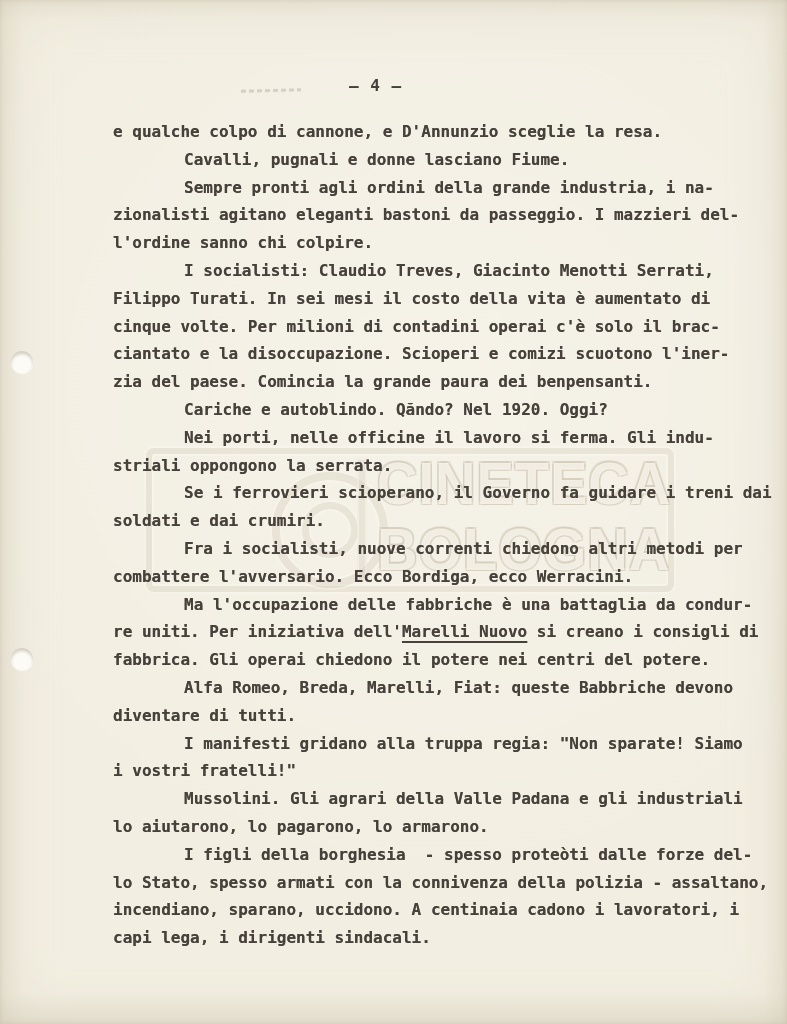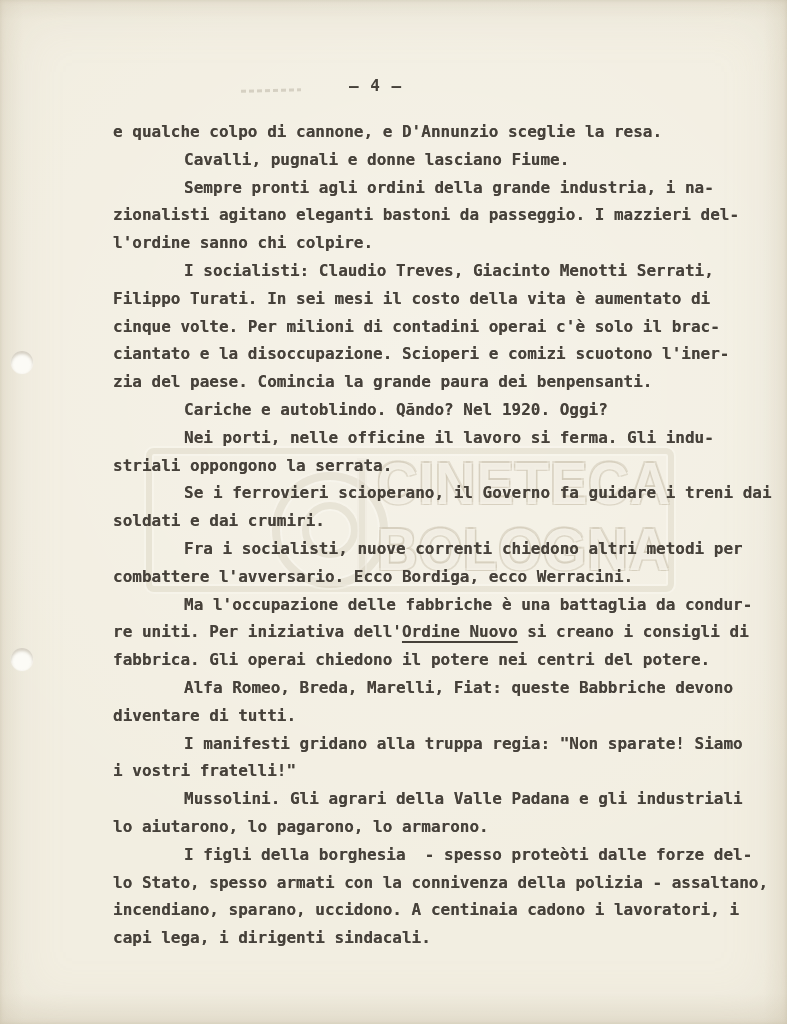--- a/index.html
+++ b/index.html
@@ -98,21 +98,21 @@
       <div class="line">ciantato e la disoccupazione. Scioperi e comizi scuotono l'iner-</div>
       <div class="line">zia del paese. Comincia la grande paura dei benpensanti.</div>
       <div class="line indent">Cariche e autoblindo. Qăndo? Nel 1920. Oggi?</div>
       <div class="line indent">Nei porti, nelle officine il lavoro si ferma. Gli indu-</div>
       <div class="line">striali oppongono la serrata.</div>
       <div class="line indent">Se i ferrovieri scioperano, il Governo fa guidare i treni dai</div>
       <div class="line">soldati e dai crumiri.</div>
       <div class="line indent">Fra i socialisti, nuove correnti chiedono altri metodi per</div>
       <div class="line">combattere l'avversario. Ecco Bordiga, ecco Werracini.</div>
       <div class="line indent">Ma l'occupazione delle fabbriche è una battaglia da condur-</div>
-      <div class="line">re uniti. Per iniziativa dell'<span class="u">Ordine Nuovo</span> si creano i consigli di</div>
+      <div class="line">re uniti. Per iniziativa dell'<span class="u">Marelli Nuovo</span> si creano i consigli di</div>
       <div class="line">fabbrica. Gli operai chiedono il potere nei centri del potere.</div>
       <div class="line indent">Alfa Romeo, Breda, Marelli, Fiat: queste Babbriche devono</div>
       <div class="line">diventare di tutti.</div>
       <div class="line indent">I manifesti gridano alla truppa regia: "Non sparate! Siamo</div>
       <div class="line">i vostri fratelli!"</div>
       <div class="line indent">Mussolini. Gli agrari della Valle Padana e gli industriali</div>
       <div class="line">lo aiutarono, lo pagarono, lo armarono.</div>
       <div class="line indent">I figli della borghesia  - spesso proteòti dalle forze del-</div>
       <div class="line">lo Stato, spesso armati con la connivenza della polizia - assaltano,</div>
       <div class="line">incendiano, sparano, uccidono. A centinaia cadono i lavoratori, i</div>

